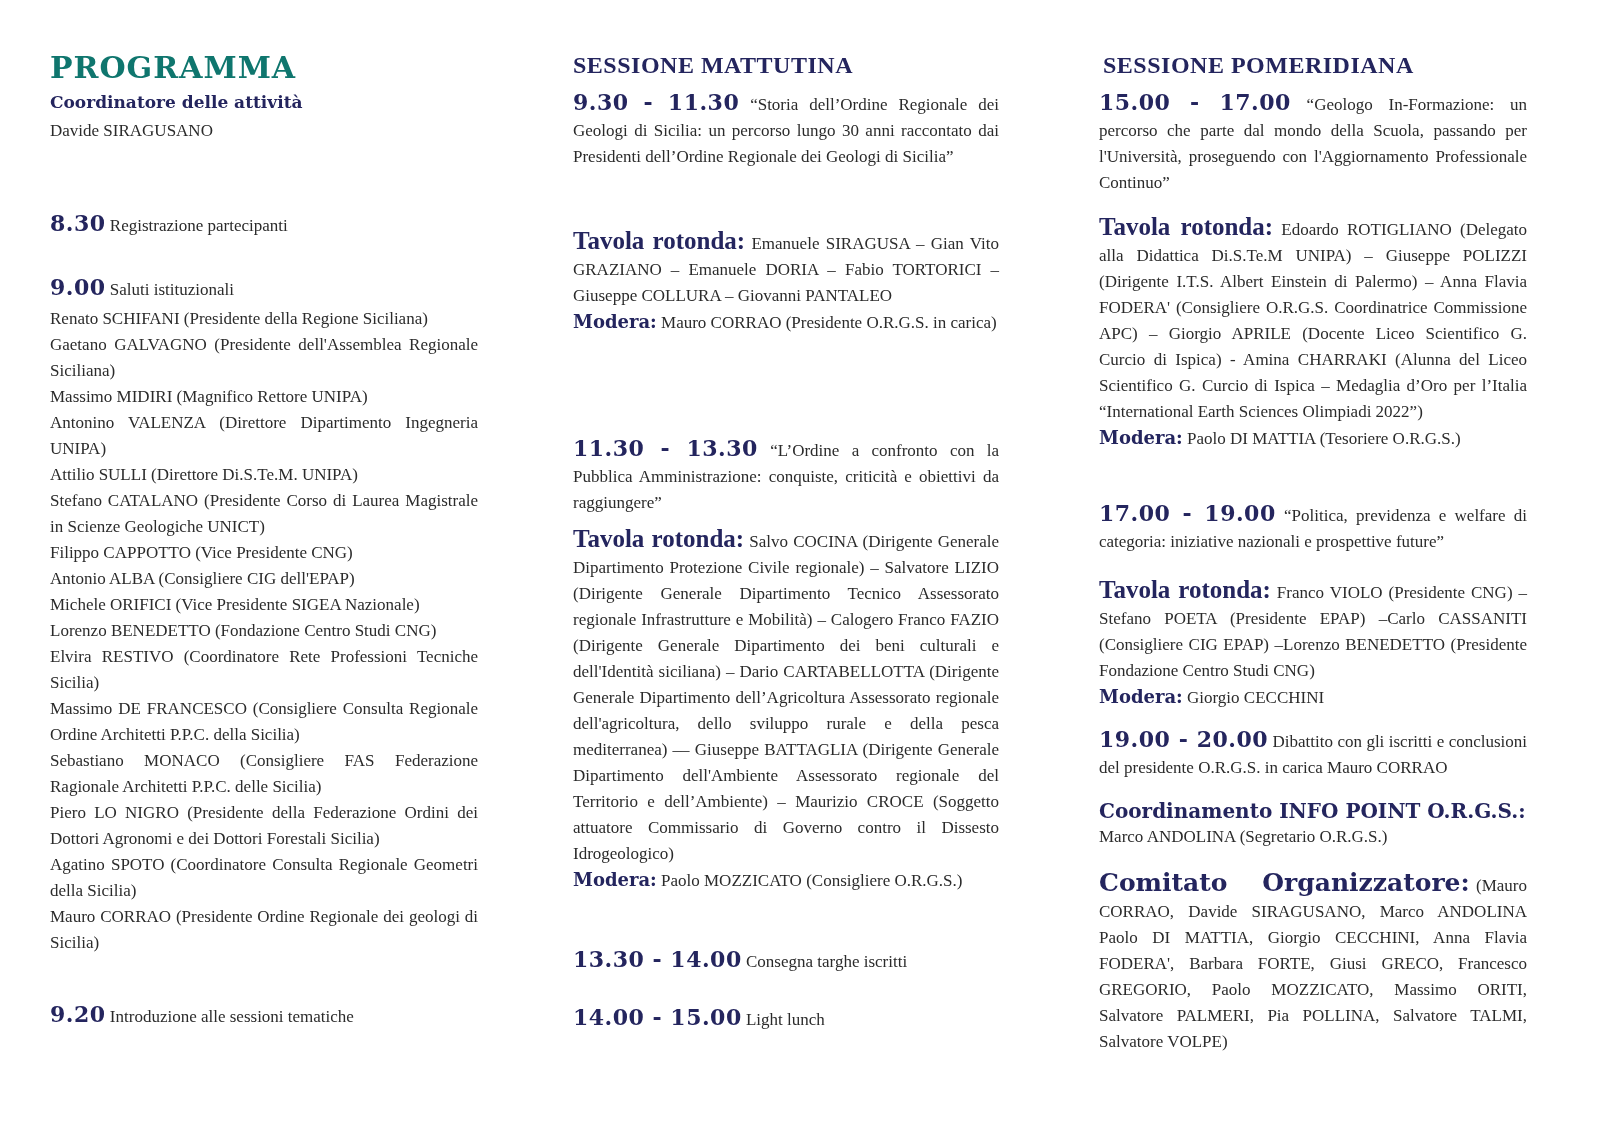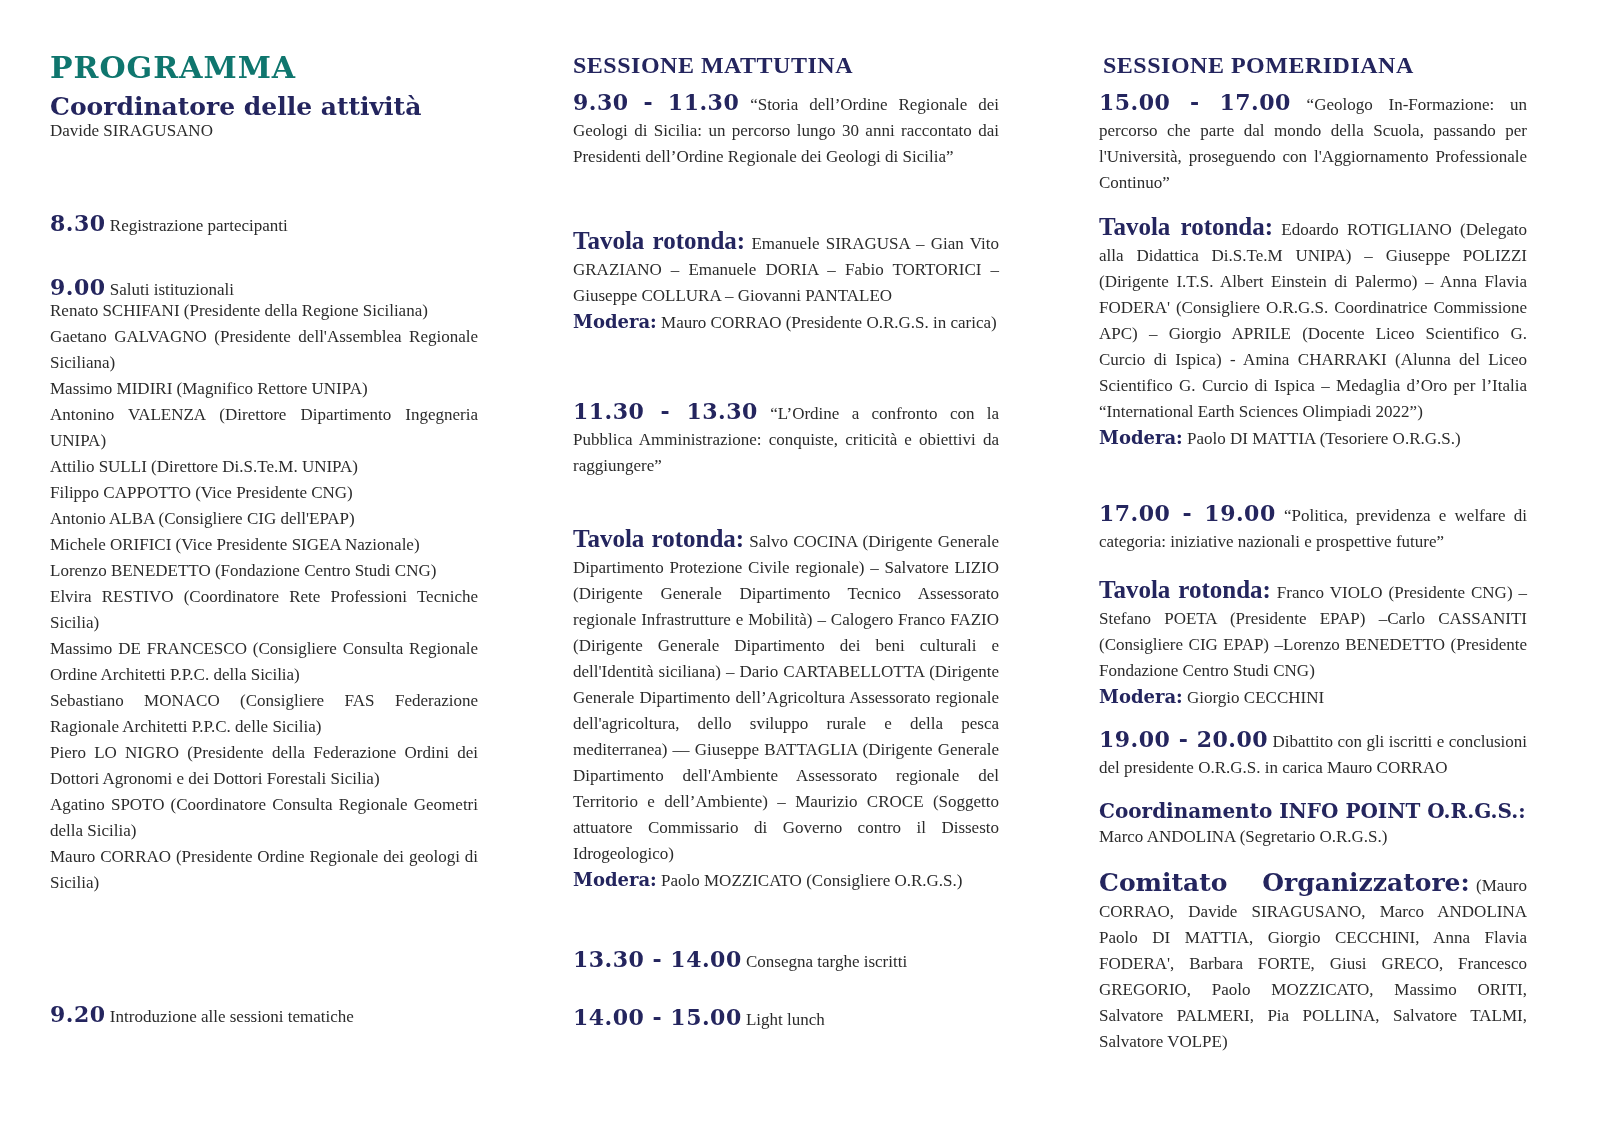--- a/index.html
+++ b/index.html
@@ -10,21 +10,21 @@
     }
     .col { position: absolute; top: 0; }
     .c1 { left: 50px; width: 428px; }
     .c2 { left: 573px; width: 426px; }
     .c3 { left: 1099px; width: 428px; }
     .h-main {
       position: absolute; font-family: "DejaVu Serif", serif; font-weight: bold;
       font-size: 30px; letter-spacing: 1px; color: #0f766e; white-space: nowrap;
     }
     .h-sub {
-      position: absolute; font-weight: bold; font-size: 25px; color: #24255e; white-space: nowrap;
+      position: absolute; font-weight: bold; font-size: 17px; color: #24255e; white-space: nowrap;
     }
     .h-sess {
       position: absolute; font-weight: bold; font-size: 24px; color: #24255e; white-space: nowrap;
       font-family: "Liberation Serif", serif; letter-spacing: 0.5px;
     }
     .txt {
       position: absolute; font-family: "Liberation Serif", serif; font-size: 17px; line-height: 26px;
       color: #2b2b2b;
     }
     .just { text-align: justify; }
@@ -60,26 +60,27 @@
   <div class="txt" style="top:210px; width:428px;">
     <span class="time">8.30</span>
     <span>Registrazione partecipanti</span>
   </div>
 
   <div class="txt" style="top:274px; width:428px;">
     <span class="time">9.00</span>
     <span>Saluti istituzionali</span>
   </div>
 
-  <div class="txt just" style="top:298px; width:428px;">
+  <div class="txt just" style="top:306px; width:428px;">
     <span class="line">Renato SCHIFANI (Presidente della Regione Siciliana)</span>
     <span class="line">Gaetano GALVAGNO (Presidente dell'Assemblea Regionale Siciliana)</span>
     <span class="line">Massimo MIDIRI (Magnifico Rettore UNIPA)</span>
     <span class="line">Antonino VALENZA (Direttore Dipartimento Ingegneria UNIPA)</span>
     <span class="line">Attilio SULLI (Direttore Di.S.Te.M. UNIPA)</span>
+    <span class="line">Stefano CATALANO (Presidente Corso di Laurea Magistrale in Scienze Geologiche UNICT)</span>
     <span class="line">Filippo CAPPOTTO (Vice Presidente CNG)</span>
     <span class="line">Antonio ALBA (Consigliere CIG dell'EPAP)</span>
     <span class="line">Michele ORIFICI (Vice Presidente SIGEA Nazionale)</span>
     <span class="line">Lorenzo BENEDETTO (Fondazione Centro Studi CNG)</span>
     <span class="line">Elvira RESTIVO (Coordinatore Rete Professioni Tecniche Sicilia)</span>
     <span class="line">Massimo DE FRANCESCO (Consigliere Consulta Regionale Ordine Architetti P.P.C. della Sicilia)</span>
     <span class="line">Sebastiano MONACO (Consigliere FAS Federazione Ragionale Architetti P.P.C. delle Sicilia)</span>
     <span class="line">Piero LO NIGRO (Presidente della Federazione Ordini dei Dottori Agronomi e dei Dottori Forestali Sicilia)</span>
     <span class="line">Agatino SPOTO (Coordinatore Consulta Regionale Geometri della Sicilia)</span>
     <span class="line">Mauro CORRAO (Presidente Ordine Regionale dei geologi di Sicilia)</span>
@@ -101,21 +102,21 @@
 
   <div class="txt just" style="top:228px; width:426px;">
     <span class="tavola">Tavola rotonda:</span>
     <span>Emanuele SIRAGUSA – Gian Vito GRAZIANO – Emanuele DORIA – Fabio TORTORICI – Giuseppe COLLURA – Giovanni PANTALEO</span>
     <span class="line">
       <span class="modera">Modera:</span>
       <span>Mauro CORRAO (Presidente O.R.G.S. in carica)</span>
     </span>
   </div>
 
-  <div class="txt just" style="top:398px; width:426px;">
+  <div class="txt just" style="top:435px; width:426px;">
     <span class="time">11.30 - 13.30</span>
     <span>“L’Ordine a confronto con la Pubblica Amministrazione: conquiste, criticità e obiettivi da raggiungere”</span>
   </div>
 
   <div class="txt just" style="top:526px; width:426px;">
     <span class="tavola">Tavola rotonda:</span>
     <span>Salvo COCINA (Dirigente Generale Dipartimento Protezione Civile regionale) – Salvatore LIZIO (Dirigente Generale Dipartimento Tecnico Assessorato regionale Infrastrutture e Mobilità) – Calogero Franco FAZIO (Dirigente Generale Dipartimento dei beni culturali e dell'Identità siciliana) – Dario CARTABELLOTTA (Dirigente Generale Dipartimento dell’Agricoltura Assessorato regionale dell'agricoltura, dello sviluppo rurale e della pesca mediterranea) –– Giuseppe BATTAGLIA (Dirigente Generale Dipartimento dell'Ambiente Assessorato regionale del Territorio e dell’Ambiente) – Maurizio CROCE (Soggetto attuatore Commissario di Governo contro il Dissesto Idrogeologico)</span>
     <span class="line">
       <span class="modera">Modera:</span>
       <span>Paolo MOZZICATO (Consigliere O.R.G.S.)</span>

